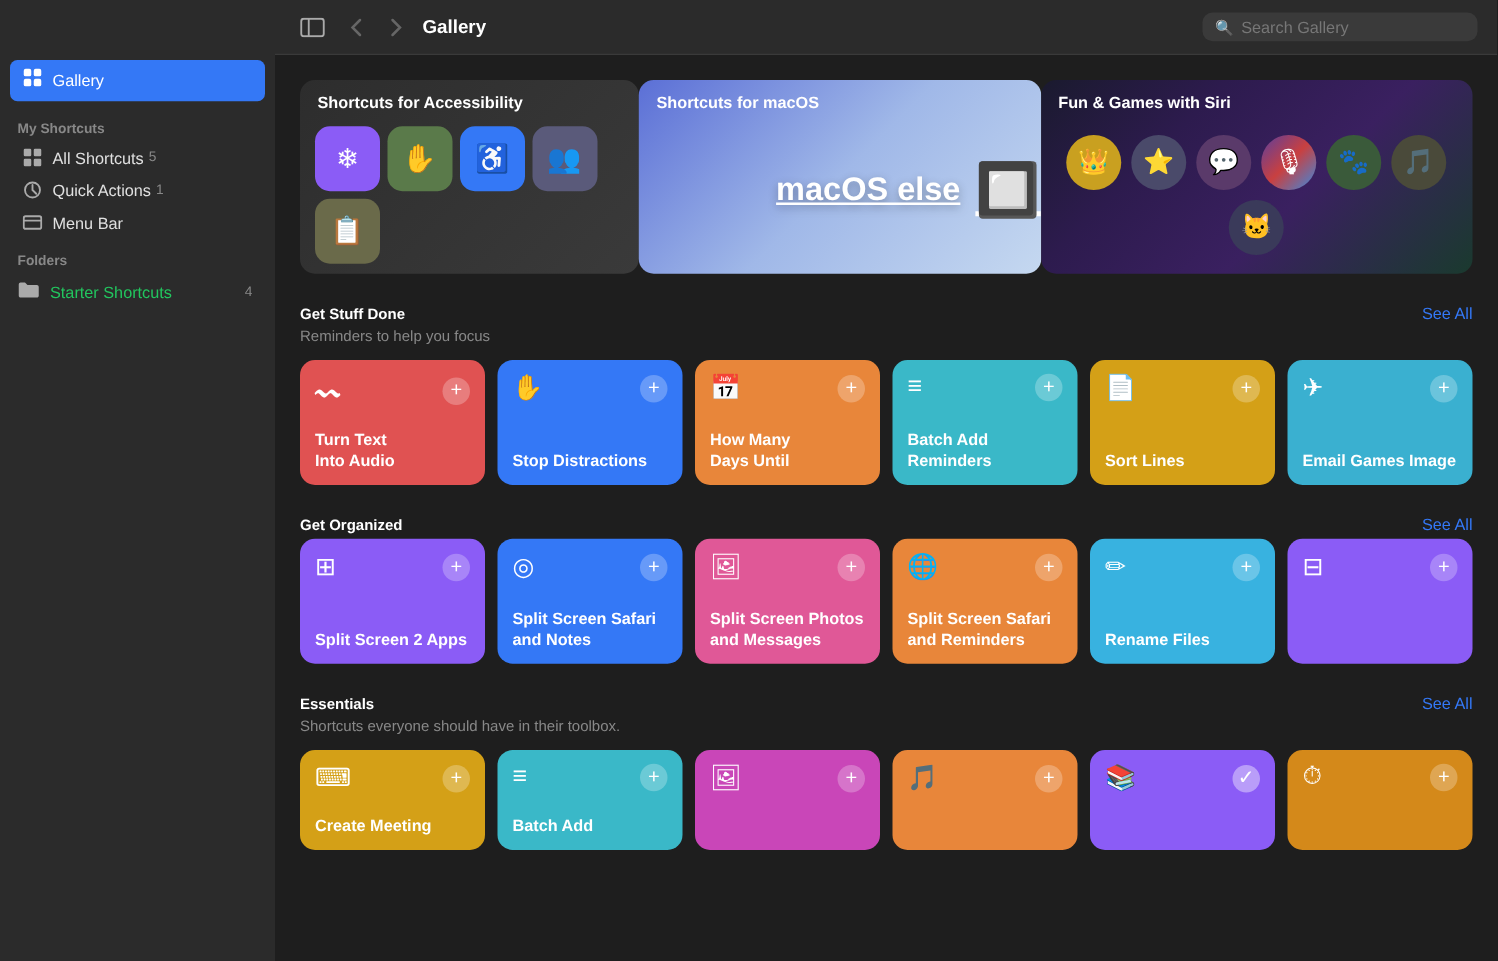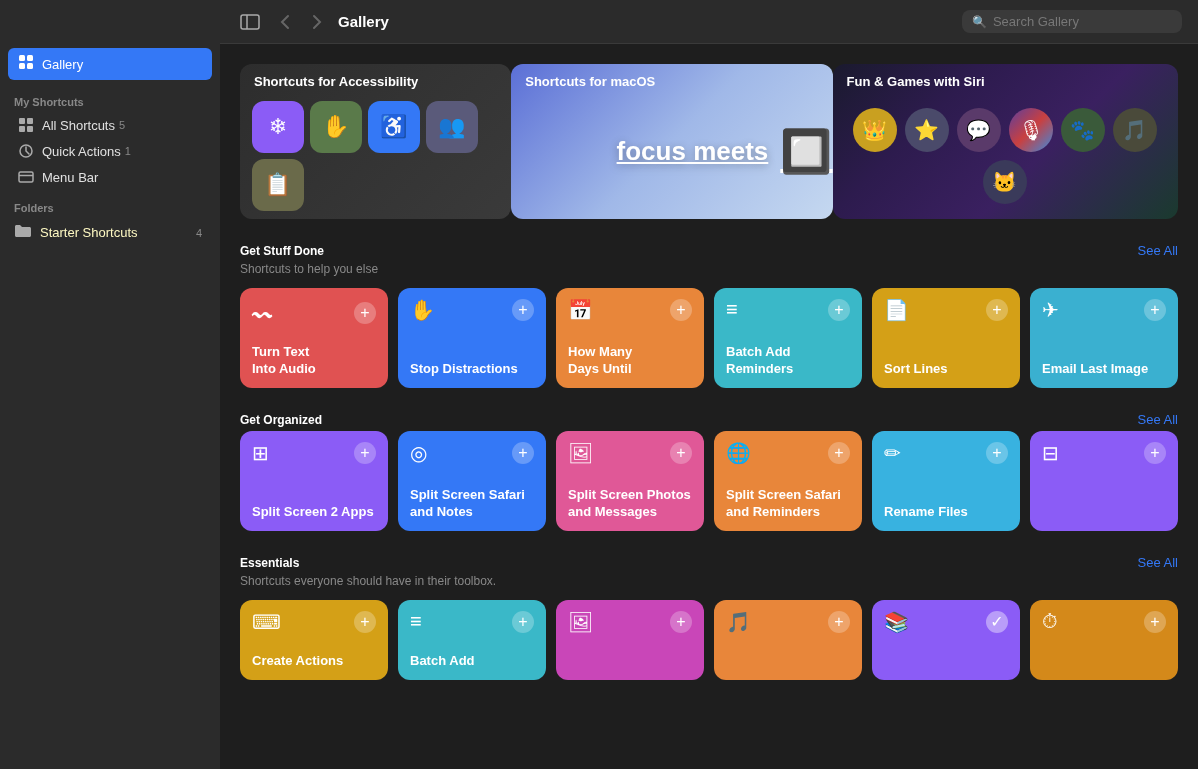--- a/index.html
+++ b/index.html
@@ -93,21 +93,21 @@
       display: flex;
       align-items: center;
       gap: 8px;
     }
     .folder-icon {
       color: #aaa;
       font-size: 14px;
     }
     .folder-label {
       font-size: 13px;
-      color: #fef9c3;
+      color: #22c55e;
     }
 
     
     .main {
       flex: 1;
       height: 769px;
       overflow-y: auto;
       overflow-x: hidden;
       background: #1e1e1e;
       display: flex;
@@ -478,21 +478,21 @@
           <div class="acc-icon" style="background:#5a7a4a;">✋</div>
           <div class="acc-icon" style="background:#3478f6;">♿</div>
           <div class="acc-icon" style="background:#5a5a7a;">👥</div>
           <div class="acc-icon" style="background:#6a6a4a;">📋</div>
         </div>
       </div>
 
       <div class="hero-card hero-card-macos" style="position:relative; flex:1.3;">
         <span class="hero-section-label">Shortcuts for macOS</span>
         <div style="display:flex; align-items:center; gap:12px; margin-top:20px;">
-          <span class="macos-meets-text">focus meets</span>
+          <span class="macos-meets-text">macOS else</span>
           <span style="font-size:42px;">🔲</span>
         </div>
       </div>
 
       <div class="hero-card hero-card-siri" style="position:relative; flex:1.3;">
         <span class="hero-section-label">Fun &amp; Games with Siri</span>
         <div class="siri-icons">
           <div class="siri-icon" style="background:#c9a020;">👑</div>
           <div class="siri-icon" style="background:#4a4a6a;">⭐</div>
           <div class="siri-icon" style="background:#5a3a6a;">💬</div>
@@ -502,21 +502,21 @@
           <div class="siri-icon" style="background:#3a3a5a;">🐱</div>
         </div>
       </div>
     </div>
 
     <div>
       <div class="section-header">
         <span class="section-title">Get Stuff Done</span>
         <a class="see-all-link">See All</a>
       </div>
-      <p class="section-subtitle">Shortcuts to help you else</p>
+      <p class="section-subtitle">Reminders to help you focus</p>
       <div class="cards-row">
 
         <div class="shortcut-card card-red">
           <div class="card-top">
             <span class="card-icon">〰</span>
             <button class="card-add-btn">+</button>
           </div>
           <span class="card-title">Turn Text<br>Into Audio</span>
         </div>
 
@@ -550,21 +550,21 @@
             <button class="card-add-btn">+</button>
           </div>
           <span class="card-title">Sort Lines</span>
         </div>
 
         <div class="shortcut-card card-cyan">
           <div class="card-top">
             <span class="card-icon">✈</span>
             <button class="card-add-btn">+</button>
           </div>
-          <span class="card-title">Email Last Image</span>
+          <span class="card-title">Email Games Image</span>
         </div>
       </div>
     </div>
 
     <div>
       <div class="section-header">
         <span class="section-title">Get Organized</span>
         <a class="see-all-link">See All</a>
       </div>
       <div class="cards-row">
@@ -624,21 +624,21 @@
         <a class="see-all-link">See All</a>
       </div>
       <p class="section-subtitle">Shortcuts everyone should have in their toolbox.</p>
       <div class="essentials-row cards-row">
 
         <div class="shortcut-card card-yellow" style="height:80px;">
           <div class="card-top">
             <span class="card-icon">⌨</span>
             <button class="card-add-btn">+</button>
           </div>
-          <span class="card-title">Create Actions</span>
+          <span class="card-title">Create Meeting</span>
         </div>
 
         <div class="shortcut-card card-teal" style="height:80px;">
           <div class="card-top">
             <span class="card-icon">≡</span>
             <button class="card-add-btn">+</button>
           </div>
           <span class="card-title">Batch Add</span>
         </div>
 

